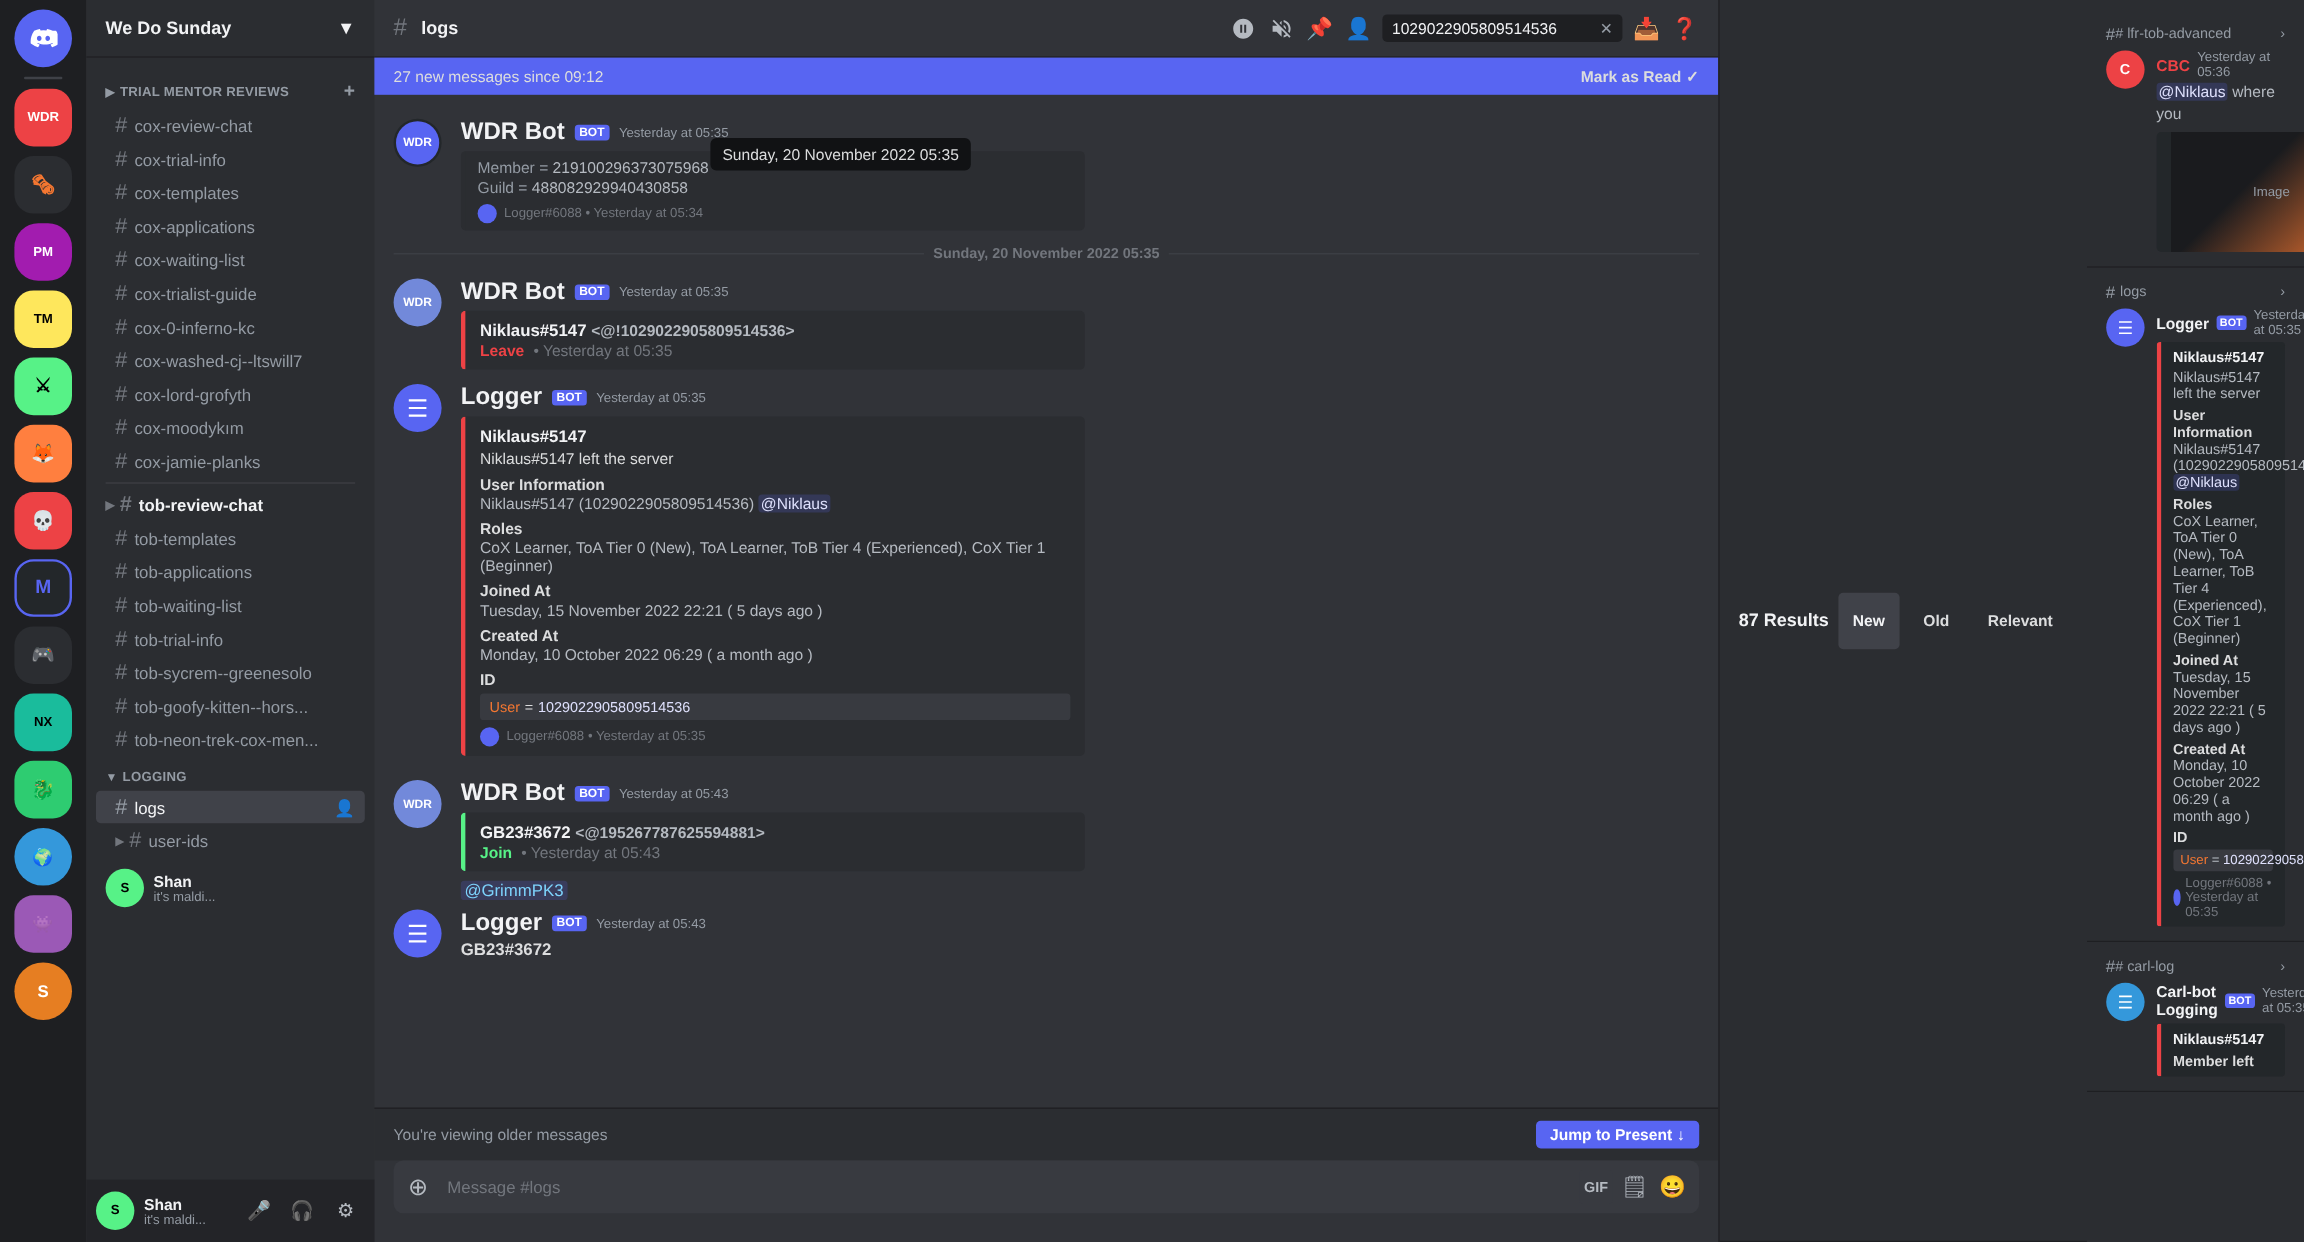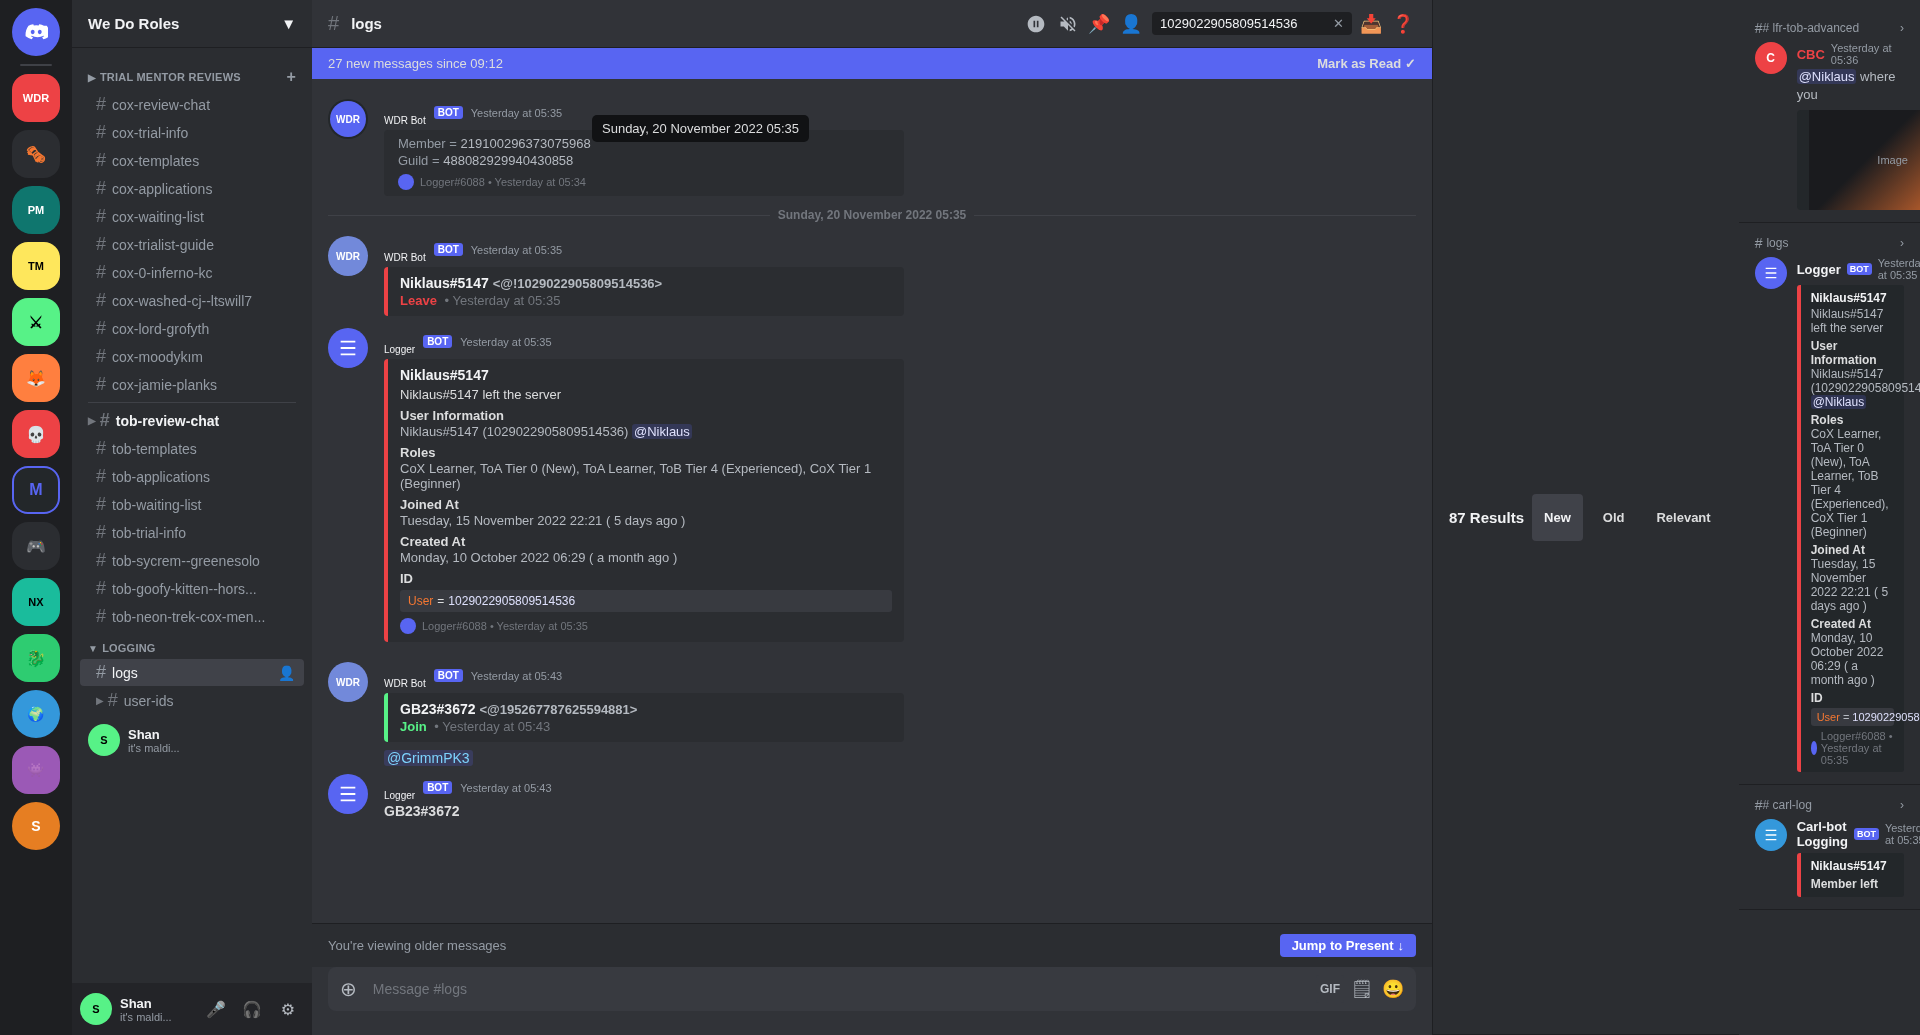--- a/index.html
+++ b/index.html
@@ -192,21 +192,21 @@
       align-items: center;
       justify-content: center;
       font-weight: bold;
       color: white;
       font-size: 14px;
     }
     .message-avatar.bot-logger { background: #5865f2; border-radius: 50%; }
     .message-avatar.wdr { background: #2b2d31; border-radius: 50%; overflow: hidden; }
     .message-content { flex: 1; min-width: 0; }
     .message-header { display: flex; align-items: center; gap: 8px; margin-bottom: 2px; }
-    .message-author { font-weight: 400; font-size: 10px; color: #f2f3f5; margin-top: 16px; }
+    .message-author { font-weight: 700; font-size: 20px; color: #f2f3f5; }
     .message-author.white { color: #f2f3f5; }
     .bot-tag {
       background: #5865f2;
       color: white;
       font-size: 10px;
       font-weight: 700;
       padding: 1px 4px;
       border-radius: 3px;
       text-transform: uppercase;
     }
@@ -398,37 +398,37 @@
 
 <div class="server-list">
   <div class="server-icon discord">
     <svg width="24" height="24" viewBox="0 0 24 24" fill="white">
       <path d="M19.952 5.672C18.512 4.982 16.96 4.47 15.36 4.167a.1.1 0 00-.106.05c-.196.35-.415.805-.568 1.164a16.19 16.19 0 00-4.87 0 11.8 11.8 0 00-.576-1.164.104.104 0 00-.106-.05C7.5 4.47 5.95 4.982 4.51 5.672a.094.094 0 00-.043.037C1.97 9.28 1.283 12.79 1.62 16.256a.11.11 0 00.042.075 19.95 19.95 0 006.008 3.036.105.105 0 00.114-.037c.462-.633.875-1.3 1.228-2.002a.102.102 0 00-.056-.142 13.14 13.14 0 01-1.873-.893.103.103 0 01-.01-.171c.126-.094.252-.192.372-.291a.1.1 0 01.104-.014c3.927 1.793 8.18 1.793 12.061 0a.1.1 0 01.105.013c.12.099.246.198.373.292a.103.103 0 01-.009.171 12.3 12.3 0 01-1.874.892.102.102 0 00-.055.143c.36.7.773 1.367 1.227 2a.104.104 0 00.114.038 19.88 19.88 0 006.019-3.036.103.103 0 00.042-.074c.397-4.036-.666-7.516-2.82-10.547a.081.081 0 00-.042-.038zM8.684 14.14c-1.05 0-1.912-.963-1.912-2.146s.846-2.146 1.912-2.146c1.075 0 1.928.972 1.912 2.146 0 1.183-.846 2.146-1.912 2.146zm7.07 0c-1.049 0-1.912-.963-1.912-2.146s.846-2.146 1.912-2.146c1.075 0 1.928.972 1.912 2.146 0 1.183-.837 2.146-1.912 2.146z"></path>
     </svg>
   </div>
   <div class="server-separator"></div>
   <div class="server-icon red" style="font-size:11px; font-weight:700;">WDR</div>
   <div class="server-icon dark" style="color:#f57731; font-size:16px;">🗞</div>
-  <div class="server-icon" style="background:#0f766e; border-radius:20px; overflow:hidden; font-size:11px;">PM</div>
+  <div class="server-icon" style="background:#a21caf; border-radius:20px; overflow:hidden; font-size:11px;">PM</div>
   <div class="server-icon orange" style="font-size:11px; color:#000; font-weight:700;">TM</div>
   <div class="server-icon" style="background:#57f287; border-radius:16px; font-size:16px; color:#000;">⚔</div>
   <div class="server-icon" style="background:#ff7f3f; border-radius:16px; font-size:16px;">🦊</div>
   <div class="server-icon" style="background:#ed4245; border-radius:16px; font-size:16px;">💀</div>
   <div class="server-icon" style="background:#23272a; border-radius:16px; font-size:16px; color:#5865f2; border:2px solid #5865f2; font-weight:700;">M</div>
   <div class="server-icon" style="background:#2b2d31; border-radius:16px; font-size:16px;">🎮</div>
   <div class="server-icon" style="background:#1abc9c; border-radius:16px; font-size:11px; color:#000; font-weight:700;">NX</div>
   <div class="server-icon" style="background:#2ecc71; border-radius:16px; font-size:16px;">🐉</div>
   <div class="server-icon" style="background:#3498db; border-radius:50%; font-size:14px; font-weight:700;">🌍</div>
   <div class="server-icon" style="background:#9b59b6; border-radius:16px; font-size:14px;">👾</div>
   <div class="server-icon" style="background:#e67e22; border-radius:50%; font-size:14px; font-weight:700; color:white;">S</div>
 </div>
 
 <div class="channel-sidebar">
   <div class="server-header">
-    <span>We Do Roles</span>
+    <span>We Do Sunday</span>
     <span>▼</span>
   </div>
   <div class="channel-list">
 
     <div class="category-header">
       <span class="arrow">▶</span>
       <span>TRIAL MENTOR REVIEWS</span>
       <span class="add-btn">+</span>
     </div>
     <div class="channel-item">

